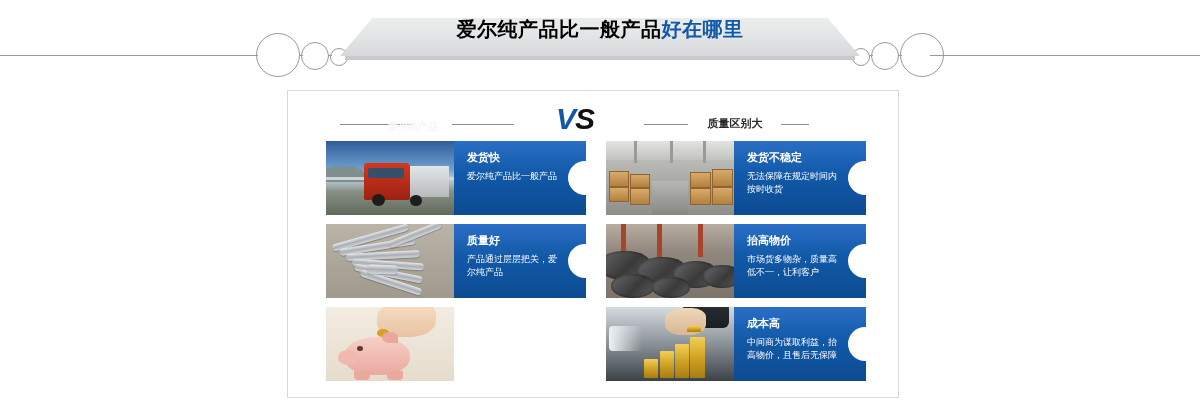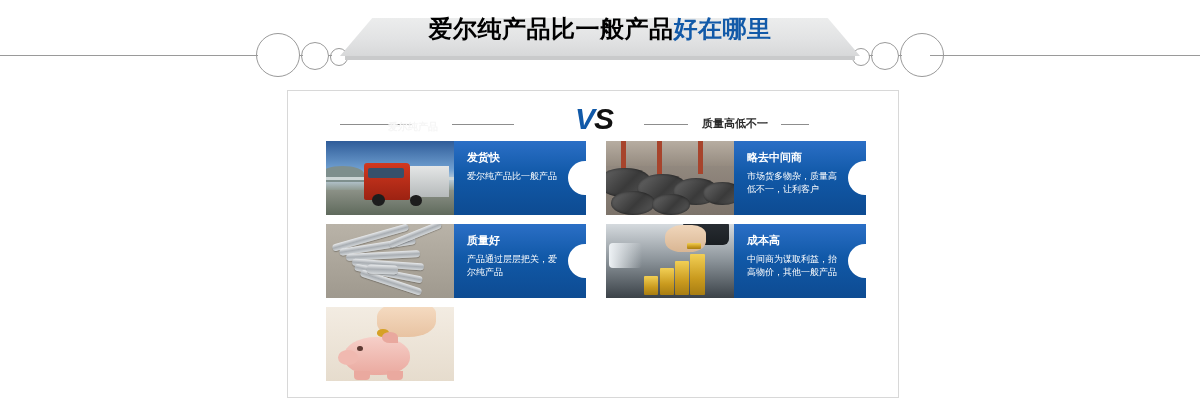--- a/index.html
+++ b/index.html
@@ -74,21 +74,21 @@
     left: 345px; top: 56px;
     width: 510px; height: 4px;
     background: #c9cacb;
   }
 
   .hdr-title {
     position: absolute;
     left: 0; top: 12px;
     width: 1200px;
     text-align: center;
-    font-size: 24px;
+    font-size: 20px;
     font-weight: bold;
     letter-spacing: 0.5px;
     line-height: 34px;
     color: #000000;
     white-space: nowrap;
   }
   .hdr-title .accent { color: #1159a8; }
 
   
   .panel {
@@ -103,21 +103,20 @@
   .vsbar {
     position: absolute;
     left: 0; top: 10px;
     width: 612px; height: 38px;
   }
 
   .vs-word {
     position: absolute;
     left: 268px; top: 0px;
     width: 76px;
-    text-align: center;
     font-size: 30px;
     font-weight: bold;
     font-style: italic;
     line-height: 36px;
     letter-spacing: -1px;
   }
   .vs-word .v { color: #1159a8; }
   .vs-word .s { color: #111111; }
 
   .vs-line {
@@ -303,21 +302,21 @@
   <div class="panel">
 
     <div class="vsbar">
       <div class="vs-line vl-a"></div>
       <div class="vs-line vl-b"></div>
       <div class="vs-ghost hidden-ghost">爱尔纯产品</div>
 
       <div class="vs-word"><span class="v">V</span><span class="s">S</span></div>
 
       <div class="vs-line vl-c"></div>
-      <div class="vs-label">质量高低不一</div>
+      <div class="vs-label">质量区别大</div>
       <div class="vs-line vl-d"></div>
     </div>
 
     <div class="col left">
 
       <div class="card">
         <div class="card-thumb">
           <div class="art art-truck">
             <div class="hill"></div>
               <div class="sky-h"></div>
@@ -366,57 +365,80 @@
               <div class="leg1"></div>
               <div class="leg2"></div>
           </div>
         </div>
       </div>
 
     </div>
 
     <div class="col right">
 
+      <div class="card">
+        <div class="card-thumb">
+          <div class="art art-wh">
+            <div class="ceil"></div>
+            <div class="beam" style="left:22%;"></div>
+            <div class="beam" style="left:50%;"></div>
+            <div class="beam" style="left:76%;"></div>
+            <div class="aisle"></div>
+            <i style="left:2%;  top:40%; width:16%; height:22%;"></i>
+            <i style="left:2%;  top:62%; width:16%; height:20%;"></i>
+            <i style="left:19%; top:44%; width:15%; height:20%;"></i>
+            <i style="left:19%; top:64%; width:15%; height:22%;"></i>
+            <i style="left:66%; top:42%; width:16%; height:22%;"></i>
+            <i style="left:66%; top:64%; width:16%; height:22%;"></i>
+            <i style="left:83%; top:38%; width:16%; height:24%;"></i>
+            <i style="left:83%; top:62%; width:16%; height:24%;"></i>
+          </div>
+        </div>
+        <div class="card-body">
+          <div class="card-title">发货不稳定</div>
+          <div class="card-desc">无法保障在规定时间内按时收货</div>
+        </div>
+      </div>
 
       <div class="card">
         <div class="card-thumb">
           <div class="art art-dark">
             <div class="wall"></div>
             <div class="post" style="left:12%; top:0; height:58%;"></div>
             <div class="post" style="left:40%; top:0; height:48%;"></div>
             <div class="post" style="left:72%; top:0; height:44%;"></div>
             <i style="left:-6%; top:36%; width:42%; height:40%;"></i>
             <i style="left:24%; top:44%; width:40%; height:40%;"></i>
             <i style="left:52%; top:50%; width:36%; height:36%;"></i>
             <i style="left:76%; top:56%; width:30%; height:30%;"></i>
             <i style="left:4%;  top:68%; width:34%; height:32%;"></i>
             <i style="left:36%; top:72%; width:30%; height:28%;"></i>
           </div>
         </div>
         <div class="card-body">
-          <div class="card-title">略去中间商</div>
+          <div class="card-title">抬高物价</div>
           <div class="card-desc">市场货多物杂，质量高低不一，让利客户</div>
         </div>
       </div>
 
       <div class="card">
         <div class="card-thumb">
           <div class="art art-coins">
             <div class="glow"></div>
             <div class="sleeve"></div>
             <div class="hand"></div>
             <i style="left:30%; bottom:4%;  width:11%; height:26%;"></i>
             <i style="left:42%; bottom:4%;  width:11%; height:36%;"></i>
             <i style="left:54%; bottom:4%;  width:11%; height:46%;"></i>
             <i style="left:66%; bottom:4%;  width:11%; height:56%;"></i>
             <i style="left:63%; top:26%;    width:11%; height:8%;"></i>
           </div>
         </div>
         <div class="card-body">
           <div class="card-title">成本高</div>
-          <div class="card-desc">中间商为谋取利益，抬高物价，其他一般产品</div>
+          <div class="card-desc">中间商为谋取利益，抬高物价，且售后无保障</div>
         </div>
       </div>
 
     </div>
 
   </div>
 </div>
 
 </body></html>

